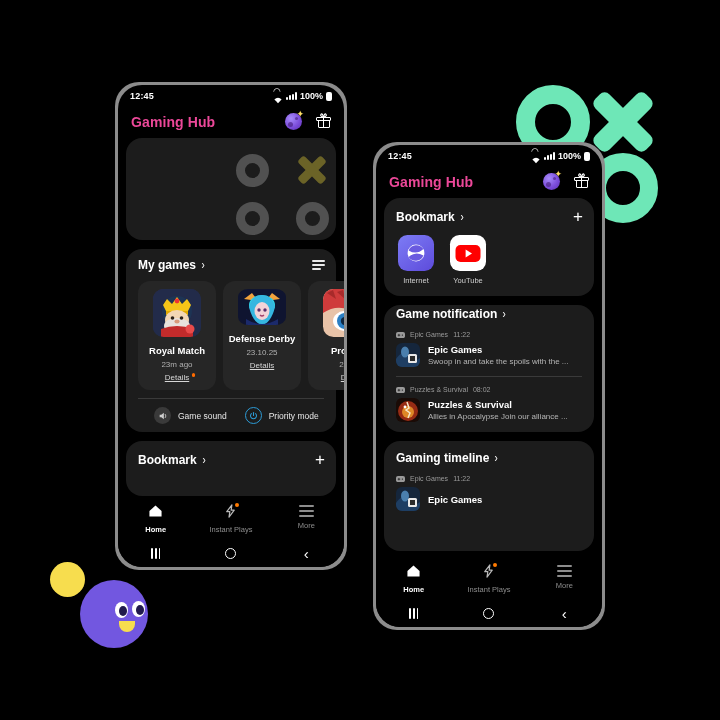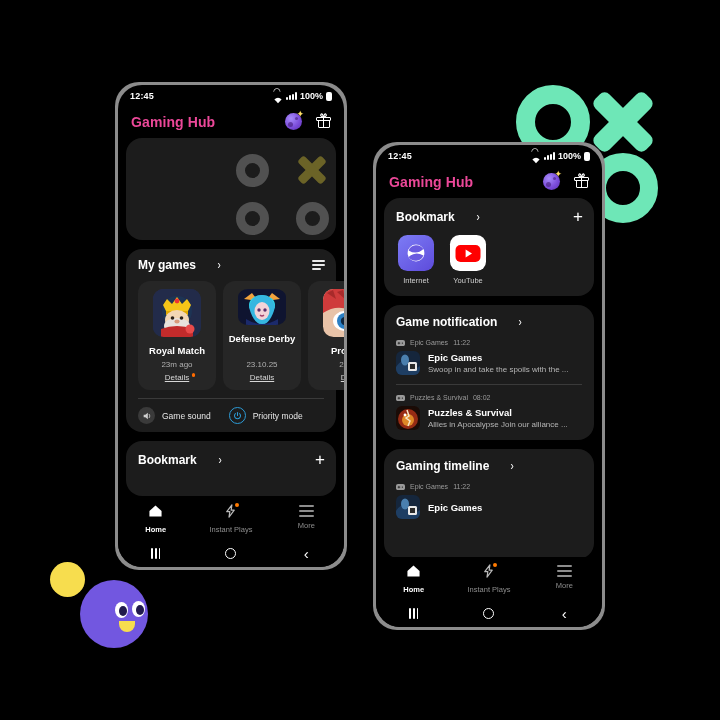--- a/index.html
+++ b/index.html
@@ -49,21 +49,21 @@
   .planet .spark{ position:absolute; color:#ffe066; line-height:1; }
   .planet .crater{ position:absolute; border-radius:50%; background:rgba(60,20,110,.55); }
   .gift{ position:relative; }
   .gift .box{ position:absolute; border:1.6px solid #fff; border-radius:1px; }
   .gift .lid{ position:absolute; border:1.6px solid #fff; border-radius:1px; }
   .gift .vline{ position:absolute; background:#fff; }
 
   
   .body{ flex:1 1 auto; overflow:hidden; position:relative; }
   .card{ background:#1c1c1c; border-radius:16px; }
-  .cardtitle{ color:#fff; font-weight:700; display:flex; align-items:center; gap:21px; }
+  .cardtitle{ color:#fff; font-weight:700; display:flex; align-items:center; gap:5px; }
   .chev{ display:inline-block; transform:scaleX(.8); font-weight:400; }
 
   
   .promo{ position:relative; overflow:hidden; }
   .promo .ptitle{ color:#fff; font-weight:700; }
   .promo .psub{ color:#9e9e9e; }
   .ttt{ position:absolute; display:grid; }
   .ttt .o{ border-radius:50%; border-style:solid; border-color:#515151; }
   .ttt .x{ position:relative; }
   .ttt .x i{ position:absolute; left:50%; top:50%; display:block; border-radius:3px;
@@ -255,21 +255,21 @@
                   <ellipse cx="24" cy="22" rx="7.5" ry="9" fill="#f3d3d7"></ellipse>
                   <circle cx="21" cy="21" r="1.7" fill="#5b2d6b"></circle>
                   <circle cx="27" cy="21" r="1.7" fill="#5b2d6b"></circle>
                   <path d="M22 26 q2 2 4 0" stroke="#a3406a" stroke-width="1.3" fill="none"></path>
                   <path d="M8 30 q16 10 32 0 v14 H8 z" fill="#1b2a6b"></path>
                   <rect x="8" y="37" width="32" height="8" fill="#0d0f1e"></rect>
                   <text x="24" y="43.5" font-size="6.5" fill="#fff" text-anchor="middle" font-family="DejaVu Sans" font-weight="bold" letter-spacing="0.5">KRAFTON</text>
                 </svg>
               </div>
               <div class="gname" style="font-size:9.5px;margin-top:8px;">Defense Derby</div>
-              <div class="gdate" style="font-size:8px;margin-top:16px;">23.10.25</div>
+              <div class="gdate" style="font-size:8px;margin-top:4px;">23.10.25</div>
               <div class="gdet" style="font-size:8px;margin-top:4px;">
                 <span>Details</span>
               </div>
             </div>
 
             <div class="gtile" style="width:78px;padding:8px 0 8px 0;">
               <div class="gart" style="width:48px;height:48px;">
                 <svg width="48" height="48" viewBox="0 0 48 48">
                   <rect width="48" height="48" fill="#e8c3a8"></rect>
                   <path d="M0 0 h48 v16 q-12 8 -24 4 q-12 -4 -24 4 z" fill="#cf3b3b"></path>
@@ -285,21 +285,21 @@
               <div class="gname" style="font-size:9.5px;margin-top:8px;">Project</div>
               <div class="gdate" style="font-size:8px;margin-top:4px;">23.0</div>
               <div class="gdet" style="font-size:8px;margin-top:4px;">
                 <span>Det</span>
               </div>
             </div>
           </div>
 
           <div class="divline" style="margin:8px 12px 0 12px;"></div>
 
-          <div class="toggles" style="padding:8px 12px 0 12px;gap:18px;">
+          <div class="toggles" style="padding:8px 12px 0 28px;gap:18px;">
             <span class="tgl" style="gap:7px;">
               <span class="cir" style="width:17px;height:17px;background:#3a3a3a;">
                 <svg width="10" height="10" viewBox="0 0 12 12">
                     <path d="M2 4.5h2l3-2.5v8L4 7.5H2z" fill="#cfcfcf"></path>
                     <path d="M8.4 3.6a3.6 3.6 0 0 1 0 4.8" stroke="#cfcfcf" stroke-width="1" fill="none"></path>
                   </svg>
               </span>
               <span style="font-size:8.5px;">Game sound</span>
             </span>
             <span class="tgl" style="gap:7px;">
@@ -442,21 +442,21 @@
                 <svg width="26" height="19" viewBox="0 0 26 19">
                   <rect x="0.5" y="1" width="25" height="17" rx="5" fill="#ff0000"></rect>
                   <path d="M10.6 5.6 L17 9.5 L10.6 13.4 z" fill="#fff"></path>
                 </svg>
               </span>
               <span class="applabel" style="font-size:7.5px;margin-top:5px;">YouTube</span>
             </div>
           </div>
         </div>
 
-        <div class="card" style="margin:0 8px 9px 8px;padding:10px 0 10px 0;">
+        <div class="card" style="margin:0 8px 9px 8px;padding:2px 0 10px 0;">
           <div style="padding:0 12px;">
             <span class="cardtitle" style="font-size:12px;">
               <span>Game notification</span>
               <span class="chev">›</span>
             </span>
           </div>
 
           <div class="nrow" style="padding:10px 12px 0 12px;">
             <div class="nmeta" style="gap:5px;font-size:7px;">
               <span class="padicon" style="width:9px;height:6px;">

